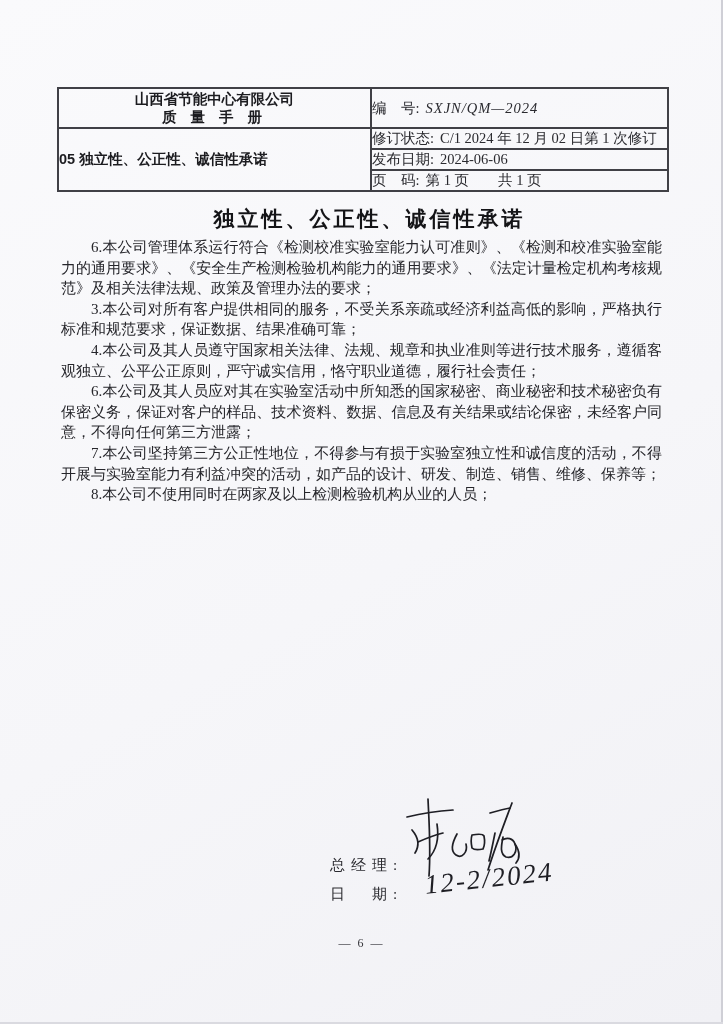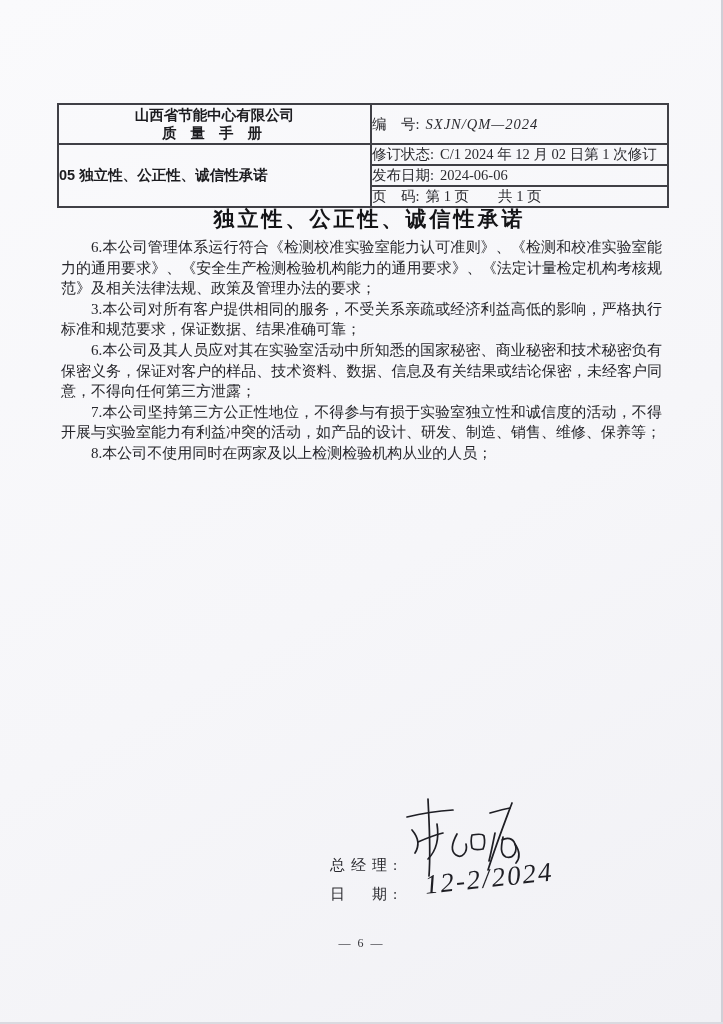--- a/index.html
+++ b/index.html
@@ -9,21 +9,21 @@
     background:linear-gradient(150deg, #fafafc 0%, #f6f6f9 55%, #f1f1f5 100%);
     font-family:"Liberation Serif","DejaVu Serif",serif;
     color:#26262b;
     overflow:hidden;
   }
   .scan-edge-right { position:absolute; top:0; right:0; width:2px; height:100%; background:#cfcfd6; }
   .scan-edge-bottom { position:absolute; left:0; bottom:0; width:100%; height:2px; background:#dadae0; }
 
   
   .hdr-table {
-    position:absolute; left:57px; top:103px;
+    position:absolute; left:57px; top:87px;
     width:606px; border-collapse:collapse; table-layout:fixed;
   }
   .hdr-table td {
     border:2px solid #404046;
     padding:0; vertical-align:middle;
     font-size:14.5px;
   }
   .col-left  { width:311px; }
   .col-right { width:295px; }
   .cell-company { text-align:center; font-family:"Liberation Sans","DejaVu Sans",sans-serif; font-weight:bold; height:38px; line-height:1.25; font-size:15px; color:#1c1c20; }
@@ -98,20 +98,21 @@
         </td>
       </tr>
     </tbody>
   </table>
 
   <div class="doc-title">独立性、公正性、诚信性承诺</div>
 
   <div class="doc-body">
       <p>6.本公司管理体系运行符合《检测校准实验室能力认可准则》、《检测和校准实验室能力的通用要求》、《安全生产检测检验机构能力的通用要求》、《法定计量检定机构考核规范》及相关法律法规、政策及管理办法的要求；</p>
       <p>3.本公司对所有客户提供相同的服务，不受关系亲疏或经济利益高低的影响，严格执行标准和规范要求，保证数据、结果准确可靠；</p>
+      <p>4.本公司及其人员遵守国家相关法律、法规、规章和执业准则等进行技术服务，遵循客观独立、公平公正原则，严守诚实信用，恪守职业道德，履行社会责任；</p>
       <p>6.本公司及其人员应对其在实验室活动中所知悉的国家秘密、商业秘密和技术秘密负有保密义务，保证对客户的样品、技术资料、数据、信息及有关结果或结论保密，未经客户同意，不得向任何第三方泄露；</p>
       <p>7.本公司坚持第三方公正性地位，不得参与有损于实验室独立性和诚信度的活动，不得开展与实验室能力有利益冲突的活动，如产品的设计、研发、制造、销售、维修、保养等；</p>
       <p>8.本公司不使用同时在两家及以上检测检验机构从业的人员；</p>
     </div>
 
   <div class="sig-label-manager">总经理:</div>
   <div class="sig-label-date">日　期:</div>
 
   <svg class="sig-script" width="138" height="98" viewBox="0 0 138 98" role="img" aria-label="康旭花">
 

